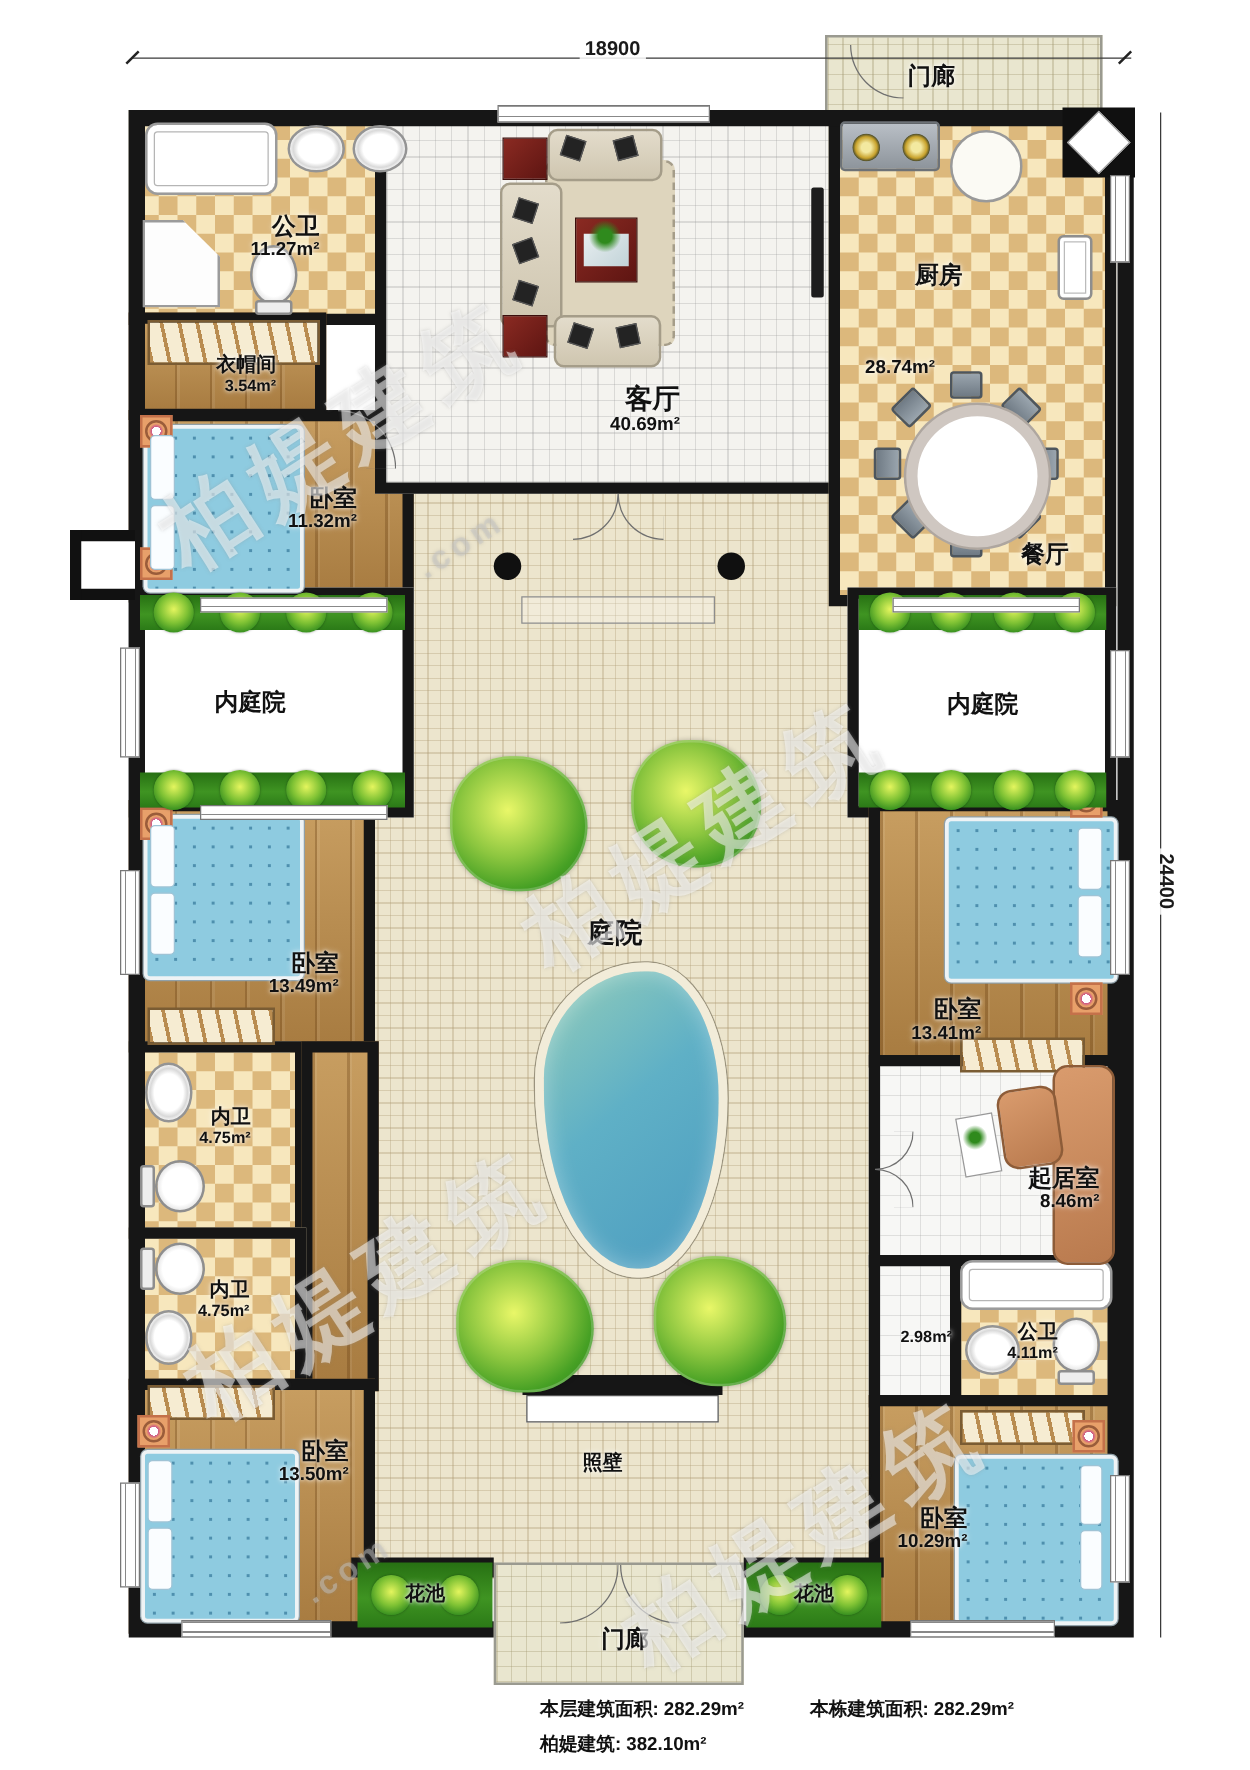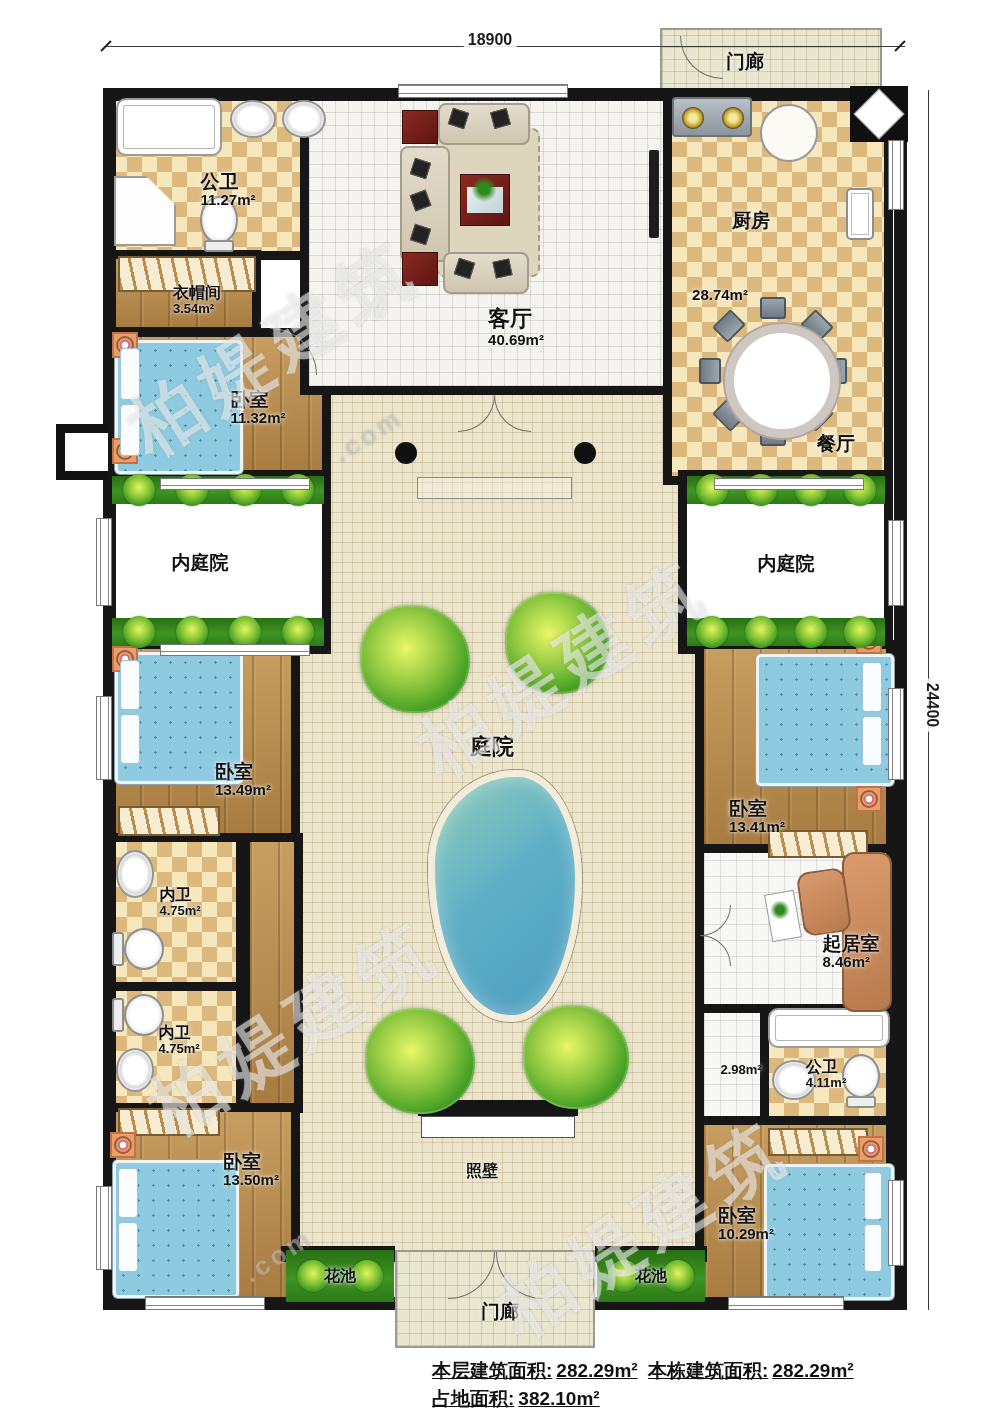--- a/index.html
+++ b/index.html
@@ -10,21 +10,21 @@
   .room{position:absolute;box-sizing:border-box;border:9px solid #161616;z-index:2;}
   .f-check{background-color:#f7e7bd;background-image:conic-gradient(#dcb87c 0 25%,transparent 0 50%,#dcb87c 0 75%,transparent 0);background-size:30px 30px;}
   .f-wood{background-color:#b9894c;background-image:repeating-linear-gradient(90deg,rgba(90,50,10,.28) 0 2px,rgba(255,255,255,.08) 2px 4px,transparent 4px 28px),linear-gradient(180deg,#c79d60,#a87c41);}
   .f-living{background-color:#f4f3ef;background-image:repeating-linear-gradient(0deg,rgba(150,150,150,.28) 0 1px,transparent 1px 13px),repeating-linear-gradient(90deg,rgba(150,150,150,.28) 0 1px,transparent 1px 13px);}
   .f-court{background-color:#ece5cd;background-image:repeating-linear-gradient(0deg,rgba(170,150,110,.33) 0 1px,transparent 1px 10px),repeating-linear-gradient(90deg,rgba(170,150,110,.33) 0 1px,transparent 1px 10px);}
   .f-tile{background-color:#f7f7f5;background-image:repeating-linear-gradient(0deg,rgba(150,150,150,.25) 0 1px,transparent 1px 16px),repeating-linear-gradient(90deg,rgba(150,150,150,.25) 0 1px,transparent 1px 16px);}
   .f-porch{background-color:#e9e6cf;background-image:repeating-linear-gradient(0deg,rgba(160,150,110,.35) 0 1px,transparent 1px 12px),repeating-linear-gradient(90deg,rgba(160,150,110,.35) 0 1px,transparent 1px 12px);}
   .f-white{background:#fff;}
 
   
-  .rl{position:absolute;z-index:30;text-align:left;font-weight:bold;color:#111;transform:translate(-50%,-50%);line-height:1.12;text-shadow:0 0 3px rgba(255,255,255,.85),0 0 6px rgba(255,255,255,.6);white-space:nowrap;}
+  .rl{position:absolute;z-index:30;text-align:right;font-weight:bold;color:#111;transform:translate(-50%,-50%);line-height:1.12;text-shadow:0 0 3px rgba(255,255,255,.85),0 0 6px rgba(255,255,255,.6);white-space:nowrap;}
   .rl .nm{font-size:19px;}
   .rl .ar{font-size:15px;}
   .rl.big .nm{font-size:22px;}
   .rl.sm .nm{font-size:16px;}.rl.sm .ar{font-size:13px;}
 
   
   .hedge{position:absolute;z-index:6;background:linear-gradient(180deg,#277013,#3f9422 55%,#2b7a17);display:flex;justify-content:space-around;align-items:center;}
   .plant{width:32px;height:32px;border-radius:50%;background:radial-gradient(circle at 50% 42%,#e4f55e,#7fc234 45%,#2f8a1d 80%,#20650f);box-shadow:0 0 2px rgba(0,0,0,.4);}
   .tree{position:absolute;z-index:10;border-radius:46% 54% 50% 50%;background:radial-gradient(circle at 42% 40%,#e9f768,#8cc63f 42%,#46a024 70%,#2a7d18);box-shadow:inset 0 0 0 2px rgba(255,255,255,.2),0 0 4px rgba(0,0,0,.25);}
   .pool{position:absolute;z-index:8;background:linear-gradient(140deg,#93cdb9,#5fb0c6 45%,#4c9cc0);border:7px solid #f2ecd9;border-radius:58% 42% 46% 54%/38% 44% 58% 62%;box-shadow:0 0 0 1px #9a937e,inset 0 0 18px rgba(255,255,255,.35);}
@@ -72,21 +72,21 @@
   .bay{position:absolute;z-index:7;background:#fff;border:9px solid #111;border-right:none;box-sizing:border-box;}
 
   
   .dimline{position:absolute;background:#3a3a3a;z-index:40;}
   .dimtext{position:absolute;z-index:41;font-weight:bold;font-size:16px;color:#1a1a1a;background:rgba(255,255,255,.85);padding:0 4px;transform:translate(-50%,-50%);}
   .dimtext.vert{transform:translate(-50%,-50%) rotate(90deg);}
   .tick{position:absolute;width:14px;height:2px;background:#222;transform:rotate(-45deg);z-index:40;}
 
   
   .ftitle{position:absolute;z-index:35;font-size:33px;font-weight:bold;color:#111;letter-spacing:1px;border-bottom:5px solid #111;padding-bottom:8px;}
-  .fstat{position:absolute;z-index:35;font-size:19px;font-weight:bold;color:#111;white-space:nowrap;text-decoration:underline;}
+  .fstat{position:absolute;z-index:35;font-size:15px;font-weight:bold;color:#111;white-space:nowrap;}
   .fstat .lb{margin-right:4px;}
 
   
   .wm{position:absolute;z-index:60;font-weight:bold;color:rgba(255,255,255,.5);text-shadow:0 0 3px rgba(140,140,140,.35);transform:rotate(-33deg);pointer-events:none;font-size:72px;letter-spacing:10px;white-space:nowrap;}
   .wm.small{font-size:26px;letter-spacing:4px;color:rgba(200,200,200,.45);}
 </style>
 </head>
 <body>
 
 <div class="canvas">
@@ -368,21 +368,21 @@
     </div>
   <div class="rl sm" style="left:651px;top:1276px;z-index:31;">
       <div class="nm">花池</div>
     </div>
   <div class="rl" style="left:500px;top:1312px;z-index:31;">
       <div class="nm">门廊</div>
     </div>
 
   <div class="fstat" style="left:432px;top:1358px;"><span class="lb">本层建筑面积:</span><span class="vl">282.29m²</span></div>
   <div class="fstat" style="left:648px;top:1358px;"><span class="lb">本栋建筑面积:</span><span class="vl">282.29m²</span></div>
-  <div class="fstat" style="left:432px;top:1386px;"><span class="lb">占地面积:</span><span class="vl">382.10m²</span></div>
+  <div class="fstat" style="left:432px;top:1386px;"><span class="lb">柏媞建筑:</span><span class="vl">382.10m²</span></div>
 
   <div class="wm" style="left:110px;top:300px;">柏媞建筑</div>
   <div class="wm" style="left:400px;top:620px;">柏媞建筑</div>
   <div class="wm" style="left:130px;top:980px;">柏媞建筑</div>
   <div class="wm" style="left:480px;top:1180px;">柏媞建筑</div>
   <div class="wm small" style="left:330px;top:420px;">.com</div>
   <div class="wm small" style="left:240px;top:1240px;">.com</div>
 
 </div>
 

